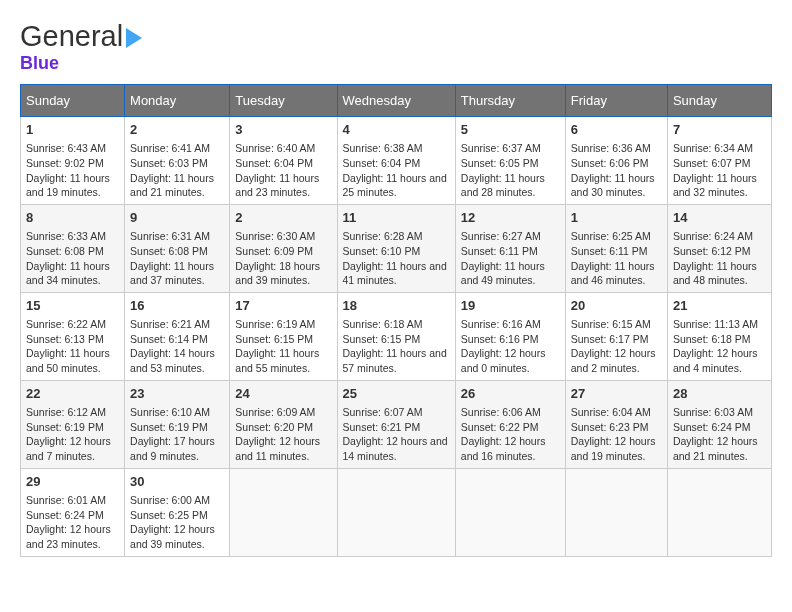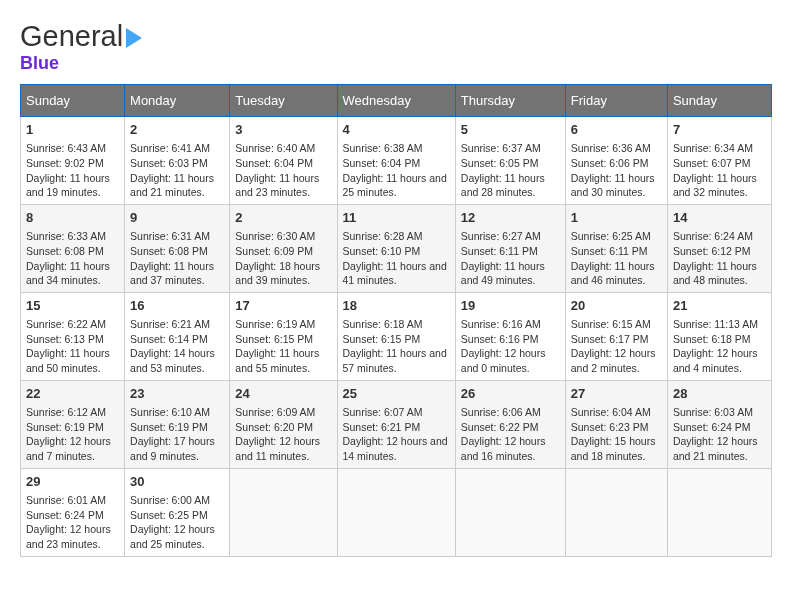--- a/index.html
+++ b/index.html
@@ -139,26 +139,26 @@
         <td><span class="day-num">19</span><span>Sunrise: 6:16 AM</span><br><span>Sunset: 6:16 PM</span><br><span>Daylight: 12 hours and 0 minutes.</span></td>
         <td><span class="day-num">20</span><span>Sunrise: 6:15 AM</span><br><span>Sunset: 6:17 PM</span><br><span>Daylight: 12 hours and 2 minutes.</span></td>
         <td><span class="day-num">21</span><span>Sunrise: 11:13 AM</span><br><span>Sunset: 6:18 PM</span><br><span>Daylight: 12 hours and 4 minutes.</span></td>
       </tr>
       <tr>
         <td><span class="day-num">22</span><span>Sunrise: 6:12 AM</span><br><span>Sunset: 6:19 PM</span><br><span>Daylight: 12 hours and 7 minutes.</span></td>
         <td><span class="day-num">23</span><span>Sunrise: 6:10 AM</span><br><span>Sunset: 6:19 PM</span><br><span>Daylight: 17 hours and 9 minutes.</span></td>
         <td><span class="day-num">24</span><span>Sunrise: 6:09 AM</span><br><span>Sunset: 6:20 PM</span><br><span>Daylight: 12 hours and 11 minutes.</span></td>
         <td><span class="day-num">25</span><span>Sunrise: 6:07 AM</span><br><span>Sunset: 6:21 PM</span><br><span>Daylight: 12 hours and 14 minutes.</span></td>
         <td><span class="day-num">26</span><span>Sunrise: 6:06 AM</span><br><span>Sunset: 6:22 PM</span><br><span>Daylight: 12 hours and 16 minutes.</span></td>
-        <td><span class="day-num">27</span><span>Sunrise: 6:04 AM</span><br><span>Sunset: 6:23 PM</span><br><span>Daylight: 15 hours and 18 minutes.</span></td>
+        <td><span class="day-num">27</span><span>Sunrise: 6:04 AM</span><br><span>Sunset: 6:23 PM</span><br><span>Daylight: 12 hours and 19 minutes.</span></td>
         <td><span class="day-num">28</span><span>Sunrise: 6:03 AM</span><br><span>Sunset: 6:24 PM</span><br><span>Daylight: 12 hours and 21 minutes.</span></td>
       </tr>
       <tr>
         <td><span class="day-num">29</span><span>Sunrise: 6:01 AM</span><br><span>Sunset: 6:24 PM</span><br><span>Daylight: 12 hours and 23 minutes.</span></td>
-        <td><span class="day-num">30</span><span>Sunrise: 6:00 AM</span><br><span>Sunset: 6:25 PM</span><br><span>Daylight: 12 hours and 25 minutes.</span></td>
+        <td><span class="day-num">30</span><span>Sunrise: 6:00 AM</span><br><span>Sunset: 6:25 PM</span><br><span>Daylight: 12 hours and 39 minutes.</span></td>
         <td class="empty"></td>
         <td class="empty"></td>
         <td class="empty"></td>
         <td class="empty"></td>
         <td class="empty"></td>
       </tr>
     </tbody>
 </table>
 
 </body></html>

